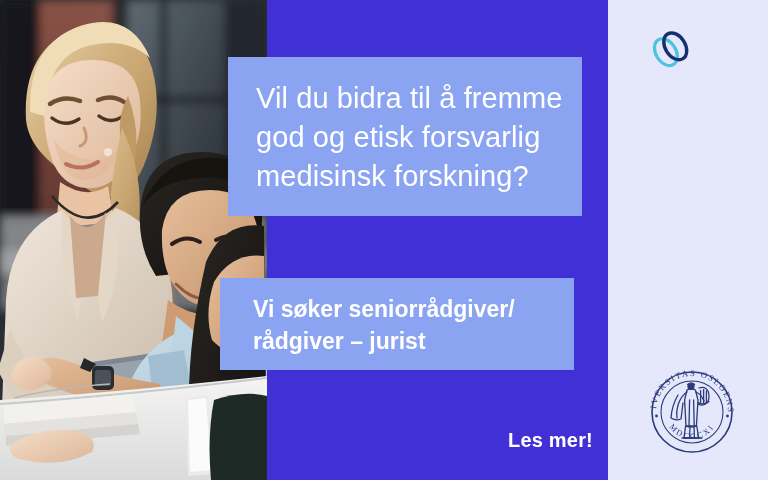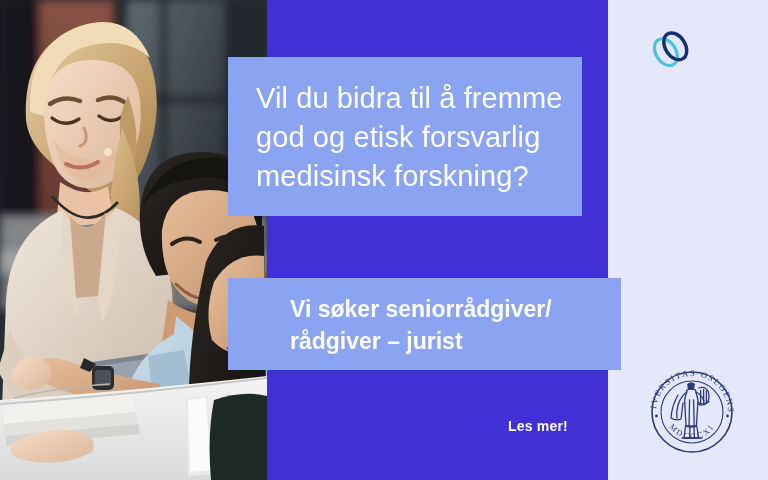--- a/index.html
+++ b/index.html
@@ -65,43 +65,43 @@
     color: #ffffff;
     font-size: 29px;
     line-height: 39px;
     font-weight: 400;
     letter-spacing: 0.1px;
     white-space: pre-line;
   }
 
   .subhead-box {
     position: absolute;
-    left: 228px;
+    left: 220px;
     top: 278px;
-    width: 393px;
+    width: 354px;
     height: 92px;
     background: #8aa4f2;
     box-sizing: border-box;
-    padding: 15px 22px 0 62px;
+    padding: 15px 22px 0 33px;
   }
   .subhead-text {
     color: #ffffff;
     font-size: 23px;
     line-height: 32px;
     font-weight: 700;
     white-space: pre-line;
   }
 
   
   .cta {
     position: absolute;
     left: 508px;
-    top: 418px;
+    top: 429px;
     color: #ffffff;
-    font-size: 14px;
+    font-size: 20px;
     font-weight: 700;
     letter-spacing: 0.2px;
   }
 
   
   .rek-logo {
     position: absolute;
     left: 648px;
     top: 26px;
     width: 100px;

